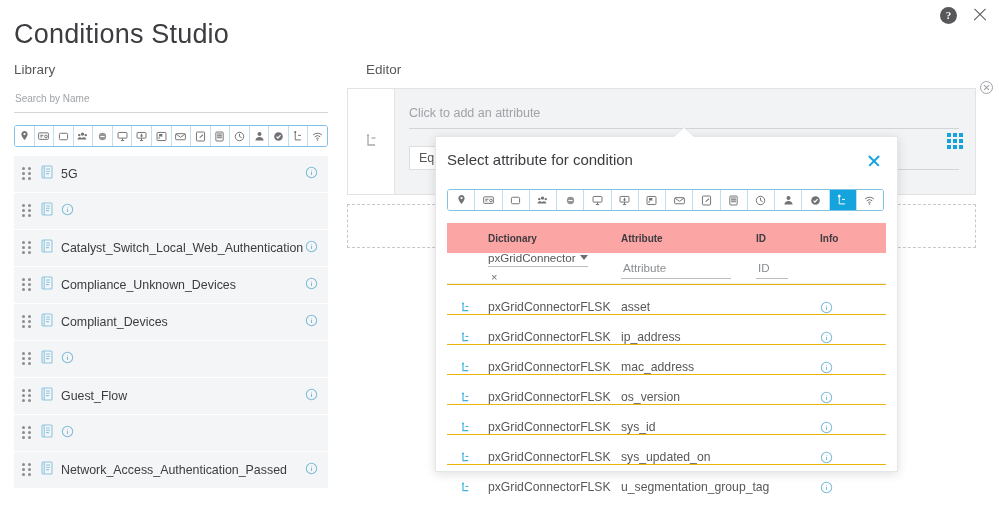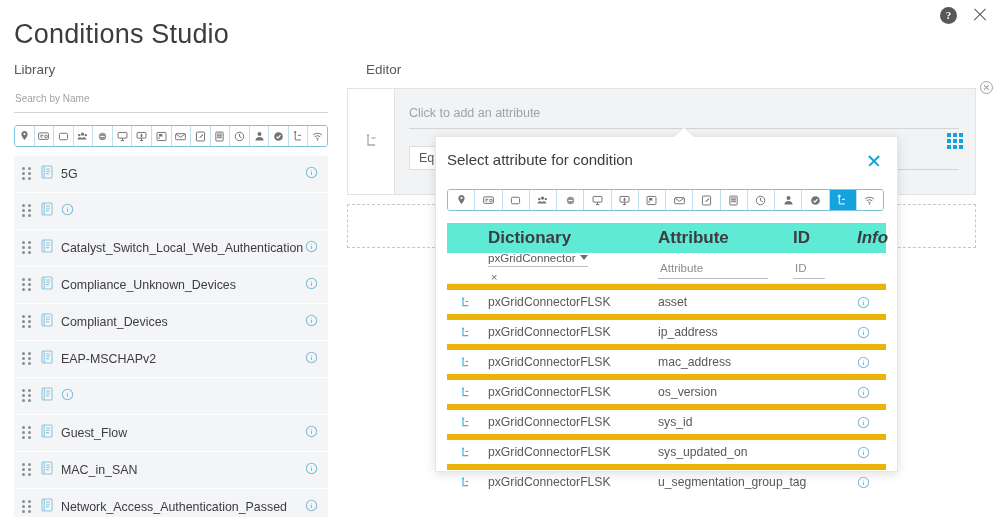--- a/index.html
+++ b/index.html
@@ -184,36 +184,36 @@
     width: 14px; height: 1.5px; background: #15a3dd;
   }
   .pop-close:before { transform: rotate(45deg); }
   .pop-close:after  { transform: rotate(-45deg); }
 
   .pop-strip-wrap { padding: 9px 13px 0 11px; }
 
   
   .attr-table { margin: 12px 11px 0 11px; }
   .at-head {
-    display: flex; background: #5eead4; height: 30px; align-items: center;
-    font-size: 17px; font-weight: bold; color: #3c3c41;
+    display: flex; background: #fca5a5; height: 30px; align-items: center;
+    font-size: 10px; font-weight: bold; color: #3c3c41;
   }
   .at-row {
-    display: flex; height: 30px; align-items: center;
-    border-top: 6px solid #eab308; font-size: 12.2px; color: #58585b;
+    display: flex; height: 30px; align-items: flex-end;
+    border-top: 1px solid #eab308; font-size: 12.2px; color: #58585b;
   }
   .at-filter {
     display: flex; height: 31px; align-items: center;
     border-bottom: 1px solid #eceef0;
   }
   .c-icon { width: 38px; flex: 0 0 38px; display: flex; justify-content: center; }
   .c-dict { width: 136px; flex: 0 0 136px; padding-left: 3px; }
-  .c-attr { width: 135px; flex: 0 0 135px; margin-left: 37px; }
+  .c-attr { width: 135px; flex: 0 0 135px; }
   .c-id   { width: 58px;  flex: 0 0 58px; }
-  .c-info { width: 48px;  flex: 0 0 48px; display: flex; justify-content: flex-start; padding-left: 6px; font-style: italic; }
+  .c-info { width: 48px;  flex: 0 0 48px; display: flex; justify-content: flex-start; padding-left: 6px; }
 
   .dict-select {
     display: flex; align-items: center; gap: 4px;
     border-bottom: 1px solid #b9bcc0; padding-bottom: 2px; width: 100px;
   }
   .dict-select .dtext {
     font-size: 11.6px; color: #58585b; white-space: nowrap;
     overflow: hidden; flex: 1 1 auto;
   }
   .chev { width: 0; height: 0; border-left: 4px solid transparent;
@@ -460,80 +460,59 @@
           <i></i>
           <i></i>
           <i></i>
           <i></i>
         </span>
         <span class="doc-icon"><svg width="12" height="14" viewBox="0 0 12 14" fill="none" stroke="#8ec6e0" stroke-width="1.1">
             <rect x="1" y="1" width="10" height="12" rx="1"></rect>
             <path d="M3.2 1v12"></path>
             <path d="M5 4h4M5 6.3h4M5 8.6h3"></path>
           </svg></span>
-        <span class="lbl">EAP-MSCHAPv2</span>
         <span class="info-icon"><svg width="13" height="13" viewBox="0 0 14 14" fill="none" stroke="#7fbcd8" stroke-width="1.1">
             <circle cx="7" cy="7" r="5.6"></circle>
             <path d="M7 4.3v.6M7 6.3v3.5"></path>
           </svg></span>
       </div>
       <div class="lib-row">
         <span class="grip">
           <i></i>
           <i></i>
           <i></i>
           <i></i>
           <i></i>
           <i></i>
         </span>
         <span class="doc-icon"><svg width="12" height="14" viewBox="0 0 12 14" fill="none" stroke="#8ec6e0" stroke-width="1.1">
             <rect x="1" y="1" width="10" height="12" rx="1"></rect>
             <path d="M3.2 1v12"></path>
             <path d="M5 4h4M5 6.3h4M5 8.6h3"></path>
           </svg></span>
+        <span class="lbl">Guest_Flow</span>
         <span class="info-icon"><svg width="13" height="13" viewBox="0 0 14 14" fill="none" stroke="#7fbcd8" stroke-width="1.1">
             <circle cx="7" cy="7" r="5.6"></circle>
             <path d="M7 4.3v.6M7 6.3v3.5"></path>
           </svg></span>
       </div>
       <div class="lib-row">
         <span class="grip">
           <i></i>
           <i></i>
           <i></i>
           <i></i>
           <i></i>
           <i></i>
         </span>
         <span class="doc-icon"><svg width="12" height="14" viewBox="0 0 12 14" fill="none" stroke="#8ec6e0" stroke-width="1.1">
             <rect x="1" y="1" width="10" height="12" rx="1"></rect>
             <path d="M3.2 1v12"></path>
             <path d="M5 4h4M5 6.3h4M5 8.6h3"></path>
           </svg></span>
-        <span class="lbl">Guest_Flow</span>
-        <span class="info-icon"><svg width="13" height="13" viewBox="0 0 14 14" fill="none" stroke="#7fbcd8" stroke-width="1.1">
-            <circle cx="7" cy="7" r="5.6"></circle>
-            <path d="M7 4.3v.6M7 6.3v3.5"></path>
-          </svg></span>
-      </div>
-      <div class="lib-row">
-        <span class="grip">
-          <i></i>
-          <i></i>
-          <i></i>
-          <i></i>
-          <i></i>
-          <i></i>
-        </span>
-        <span class="doc-icon"><svg width="12" height="14" viewBox="0 0 12 14" fill="none" stroke="#8ec6e0" stroke-width="1.1">
-            <rect x="1" y="1" width="10" height="12" rx="1"></rect>
-            <path d="M3.2 1v12"></path>
-            <path d="M5 4h4M5 6.3h4M5 8.6h3"></path>
-          </svg></span>
-        <span class="lbl">MAC_in_SAN</span>
         <span class="info-icon"><svg width="13" height="13" viewBox="0 0 14 14" fill="none" stroke="#7fbcd8" stroke-width="1.1">
             <circle cx="7" cy="7" r="5.6"></circle>
             <path d="M7 4.3v.6M7 6.3v3.5"></path>
           </svg></span>
       </div>
       <div class="lib-row">
         <span class="grip">
           <i></i>
           <i></i>
           <i></i>

